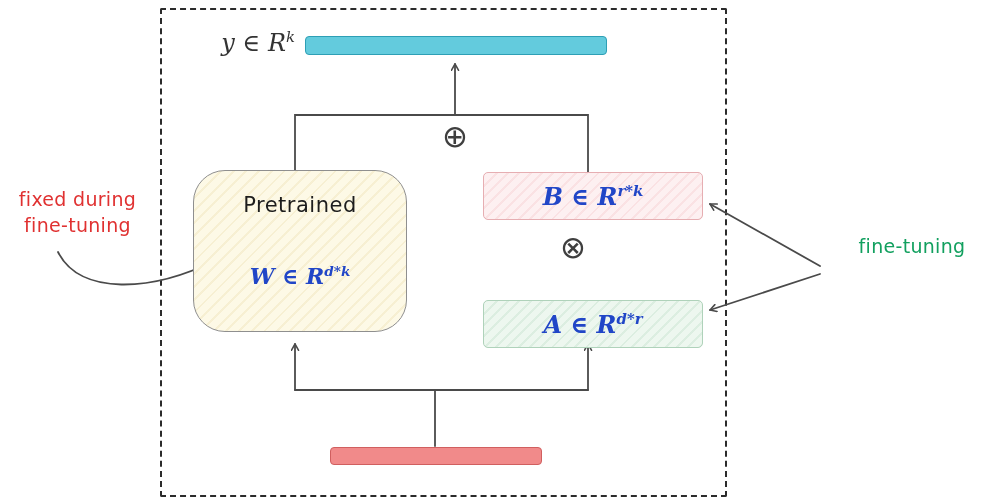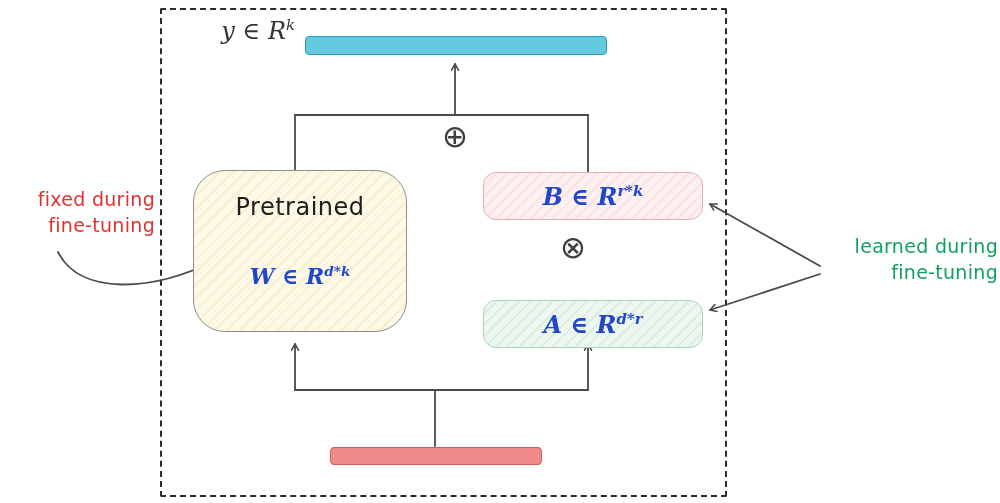--- a/index.html
+++ b/index.html
@@ -27,42 +27,42 @@
   .op.add{left:437px;top:118px;}
   .op.mul{left:555px;top:229px;}
   .wbox{
     position:absolute;z-index:2;left:193px;top:170px;width:212px;height:160px;
     border:1.6px solid #8f8f8f;border-radius:32px;
     background:#fdf9e6;
     background-image:repeating-linear-gradient(135deg,rgba(225,205,140,0.22) 0 2px,transparent 2px 9px);
   }
   .wtitle{
     position:absolute;left:0;top:20px;width:100%;text-align:center;
-    font-size:24px;color:#1d1d1d;line-height:1.35;letter-spacing:.5px;
+    font-size:21px;color:#1d1d1d;line-height:1.35;letter-spacing:.5px;
   }
   .formula{
     font-family:"DejaVu Serif",serif;font-style:italic;font-weight:600;color:#2146c7;
     text-align:center;
   }
   .formula sup{font-size:0.62em;}
   .wformula{position:absolute;left:0;top:92px;width:100%;font-size:22px;}
   .lorabox{
-    position:absolute;z-index:2;left:483px;width:218px;height:46px;border-radius:13px;
+    position:absolute;z-index:2;left:483px;width:218px;height:46px;border-radius:5px;
     display:flex;align-items:center;justify-content:center;font-size:24px;
   }
   .bbox{
     top:172px;border:1.4px solid #e6aeb2;background:#fdf0f1;
     background-image:repeating-linear-gradient(135deg,rgba(235,150,155,0.16) 0 2px,transparent 2px 8px);
   }
   .abox{
     top:300px;border:1.4px solid #afd2ba;background:#edf7ef;
     background-image:repeating-linear-gradient(135deg,rgba(130,190,150,0.16) 0 2px,transparent 2px 8px);
   }
   .annotation{
-    position:absolute;z-index:2;text-align:right;font-size:19px;line-height:1.38;
+    position:absolute;z-index:2;text-align:center;font-size:19px;line-height:1.38;
     letter-spacing:.3px;
   }
   .annotation.left{left:0px;top:186px;width:155px;color:#e03131;}
   .annotation.right{left:826px;top:233px;width:172px;color:#12a05f;}
 </style>
 </head>
 <body>
 
 <div class="canvas">
 
@@ -85,21 +85,21 @@
       <path d="M295 390 L295 344" marker-end="url(#ah)"></path>
       <path d="M588 390 L588 344" marker-end="url(#ah)"></path>
 
       <path d="M58 252 C 80 296, 152 292, 216 260" marker-end="url(#ah)"></path>
 
       <path d="M820 266 L710 204" marker-end="url(#ah)"></path>
       <path d="M820 274 L710 310" marker-end="url(#ah)"></path>
     </g>
   </svg>
 
-  <div class="math-label" style="left:185px;top:16px;width:110px;">
+  <div class="math-label" style="left:185px;top:28px;width:110px;">
     <span>y ∈ R</span><sup>k</sup>
   </div>
   <div class="bar output"></div>
 
   <div class="op add">⊕</div>
 
   <div class="wbox">
     <div class="wtitle">
       <div>Pretrained</div>
     </div>
@@ -122,17 +122,16 @@
     </div>
   </div>
 
   <div class="bar input"></div>
 
   <div class="annotation left">
     <div>fixed during</div>
     <div>fine-tuning</div>
   </div>
   <div class="annotation right">
-    <div>learned during</div>
     <div>fine-tuning</div>
   </div>
 
 </div>
 
 </body></html>

